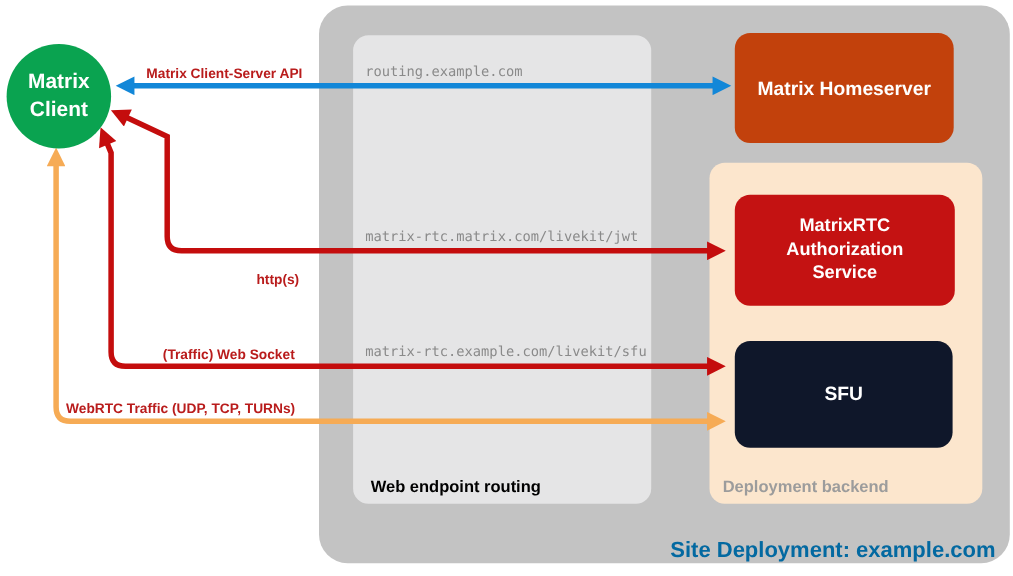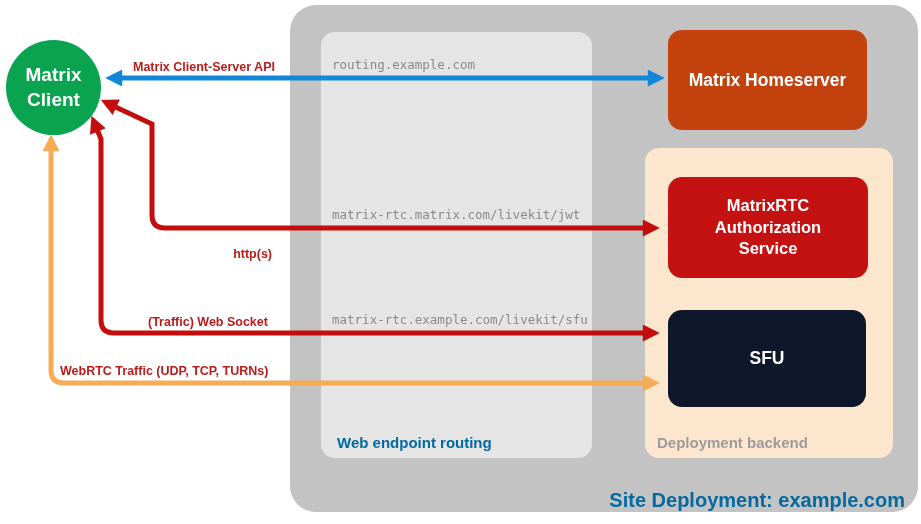--- a/index.html
+++ b/index.html
@@ -19,21 +19,21 @@
   }
   #homeserver-box{left:668px;top:30px;width:199px;height:100px;background:#c2410c;font-size:17.5px;}
   #auth-box{left:668px;top:177px;width:200px;height:101px;background:#c41212;font-size:16.5px;line-height:1.3;padding:0 18px;box-sizing:border-box;}
   #sfu-box{left:668px;top:310px;width:198px;height:97px;background:#0f172a;font-size:17.5px;}
   #client-circle{
     left:6px;top:40px;width:95px;height:95px;border-radius:50%;background:#0aa350;
     display:flex;align-items:center;justify-content:center;text-align:center;
     color:#fff;font-weight:bold;font-size:19px;line-height:1.3;
   }
   
-  .panel-caption{font-weight:bold;font-size:15px;color:#0369a1;}
+  .panel-caption{font-weight:bold;font-size:15px;color:#000000;}
   #routing-caption{left:337px;top:434px;}
   #backend-caption{left:657px;top:434px;color:#9c9c9c;}
   #site-caption{right:16px;top:489px;font-weight:bold;font-size:20px;color:#0369a1;}
   
   .endpoint{
     font-family:"DejaVu Sans Mono","Liberation Mono",monospace;
     font-size:12.5px;color:#8a8a8a;white-space:nowrap;
   }
   #endpoint-homeserver{left:332px;top:57px;}
   #endpoint-jwt{left:332px;top:207px;}

